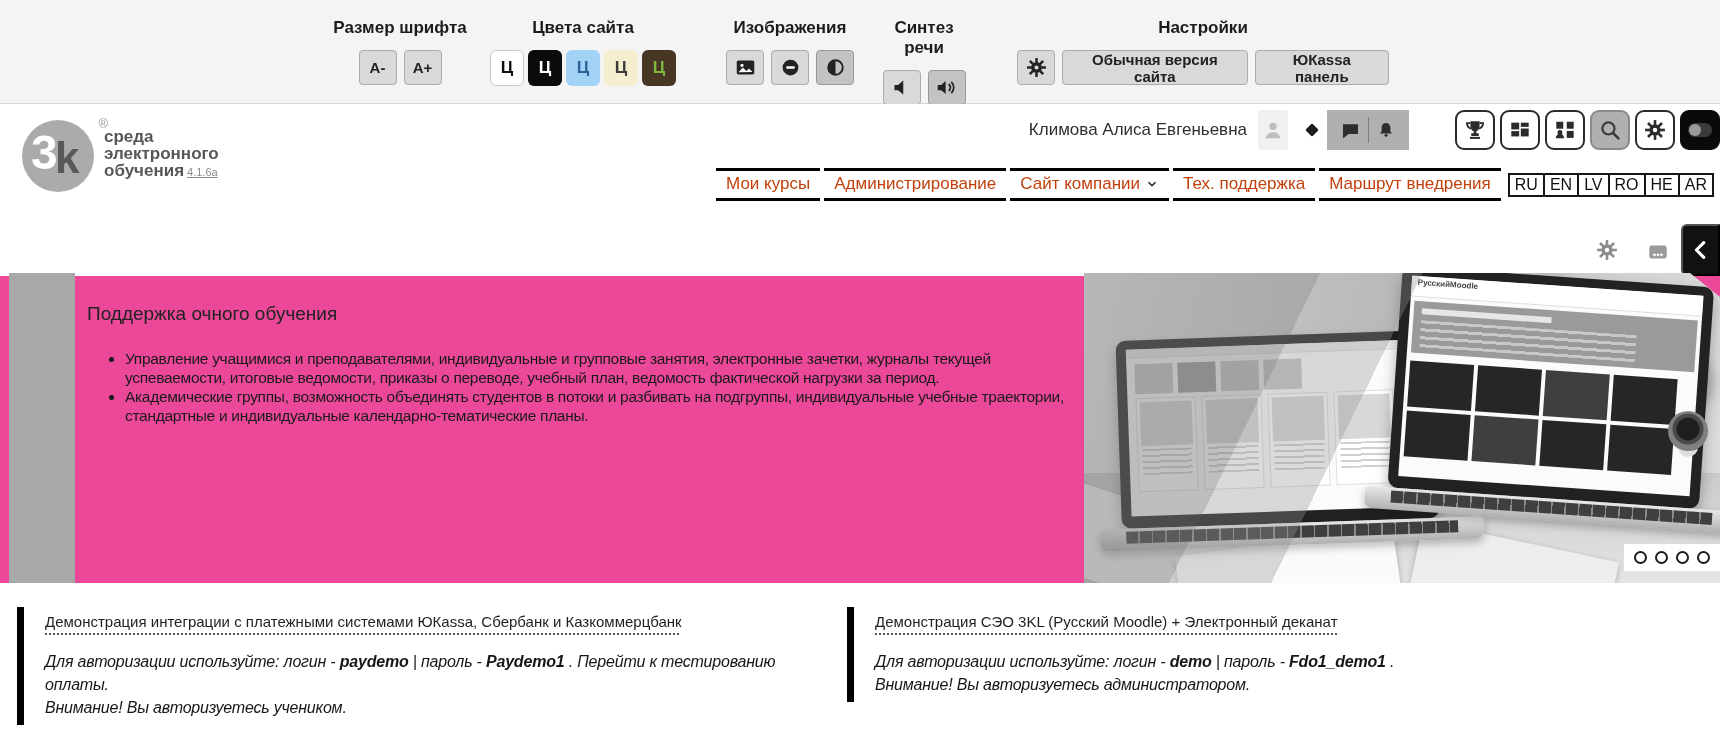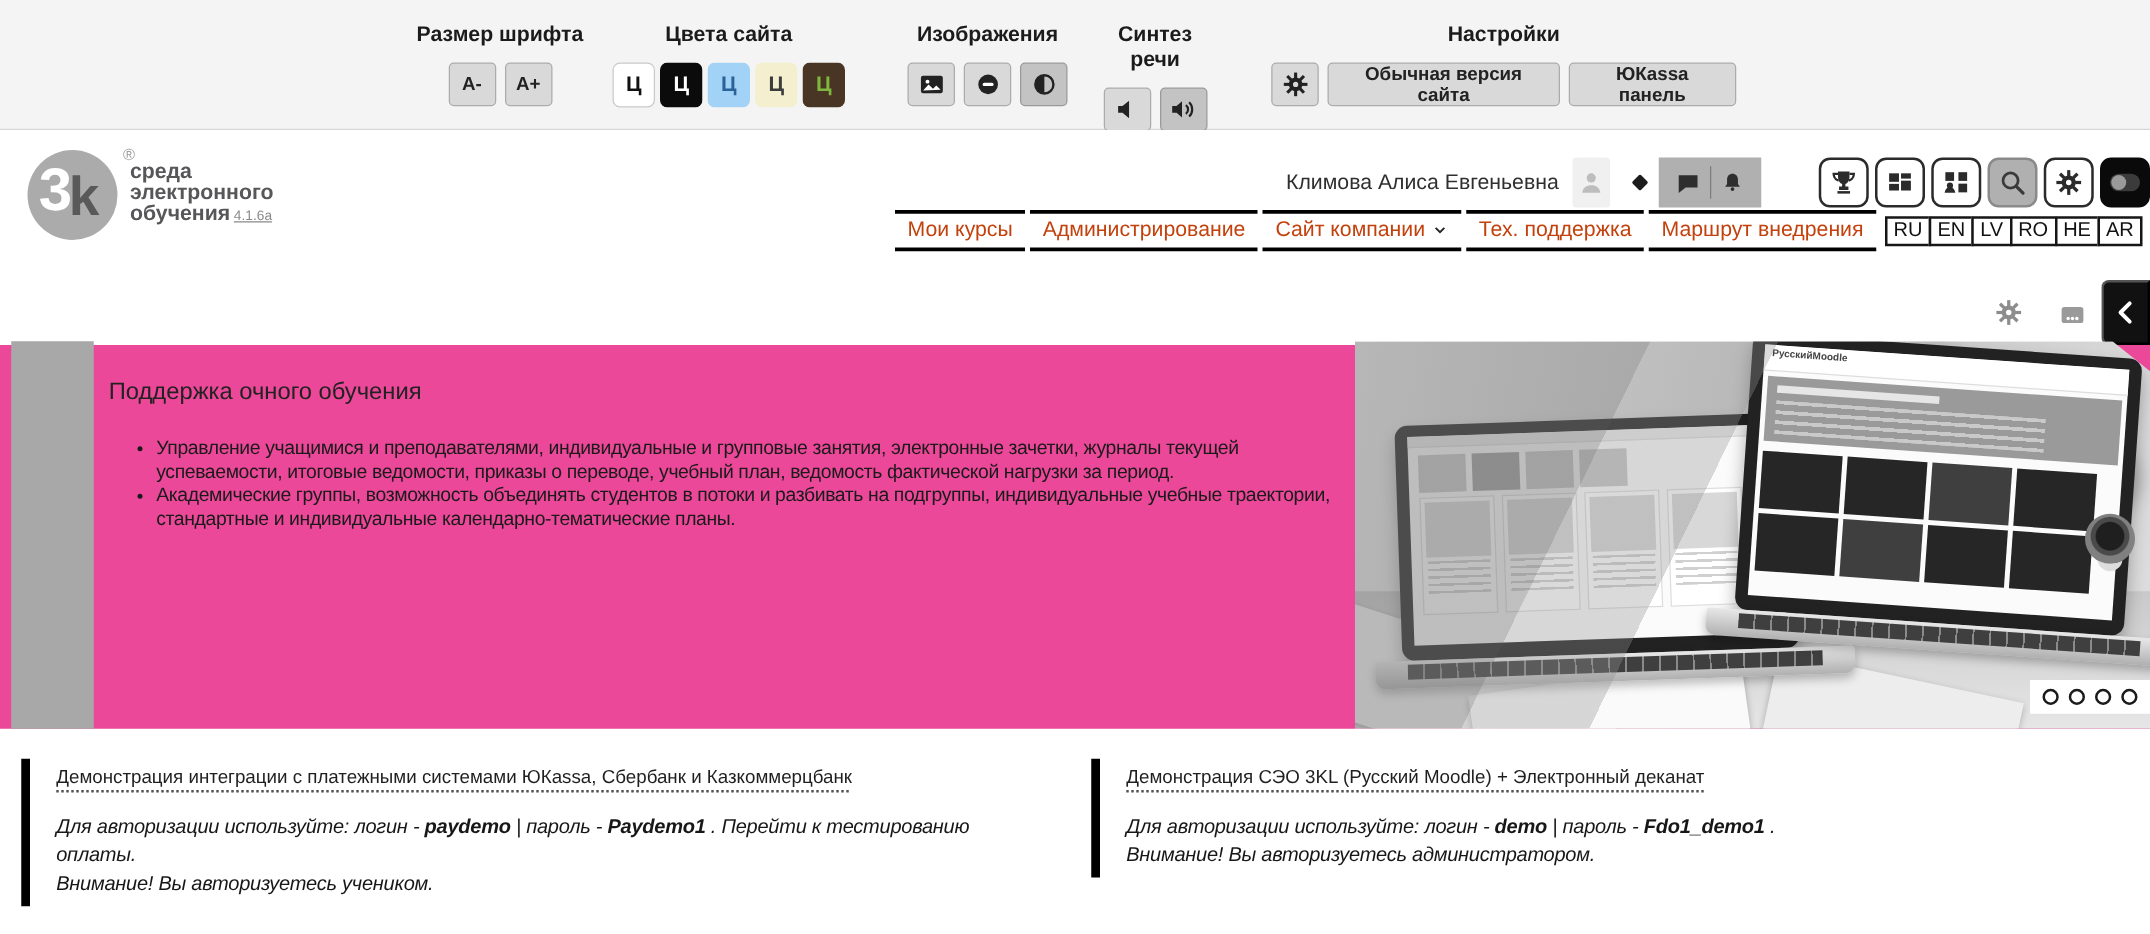--- a/index.html
+++ b/index.html
@@ -29,21 +29,21 @@
 
   
   .site-header{position:relative;height:106px;background:#fff;}
   .logo{position:absolute;left:22px;top:16px;display:flex;align-items:flex-start;cursor:pointer;}
   .logo-circle{position:relative;width:72px;height:72px;border-radius:50%;background:#ababab;flex:0 0 auto;}
   .logo-3{position:absolute;left:9px;top:5px;font-size:48px;font-weight:bold;color:#fff;}
   .logo-k{position:absolute;left:33px;top:13px;font-size:44px;font-weight:bold;color:#595959;}
   .logo-reg{position:absolute;right:-14px;top:-4px;font-size:13px;color:#9a9a9a;}
   .logo-text{margin:8px 0 0 10px;font-size:17px;line-height:17px;font-weight:bold;color:#57575a;}
   .logo-ver{font-size:11px;font-weight:normal;color:#8a8a8a;text-decoration:underline;margin-left:3px;}
-  .user-area{position:absolute;top:22px;right:0;height:40px;display:flex;align-items:center;}
+  .user-area{position:absolute;top:6px;right:0;height:40px;display:flex;align-items:center;}
   .user-name{font-size:17px;color:#2f2f2f;cursor:pointer;}
   .avatar{width:30px;height:40px;margin-left:11px;background:#f0f0f0;border-radius:3px;color:#bdbdbd;display:flex;align-items:center;justify-content:center;cursor:pointer;}
   .diamond{margin-left:13px;color:#1c1c1c;cursor:pointer;}
   .msg-box{margin-left:4px;width:82px;height:40px;background:#b0b0b0;display:flex;align-items:center;justify-content:center;color:#2e2e2e;cursor:pointer;}
   .msg-box .sep{width:1px;height:26px;background:#7d7d7d;margin:0 8px;}
   .hbtn{width:40px;height:40px;box-sizing:border-box;border:2px solid #2b2b2b;border-radius:9px;background:#fff;display:flex;align-items:center;justify-content:center;color:#2b2b2b;margin-left:5px;cursor:pointer;}
   .hbtn.first{margin-left:46px;}
   .hbtn.active{background:#b0b0b0;border-color:#8a8a8a;color:#3a3a3a;}
   .hbtn.toggle{background:#0a0a0a;border-color:#0a0a0a;}
   .toggle-pill{width:24px;height:14px;border-radius:8px;background:#3b3b3b;position:relative;}
@@ -111,21 +111,21 @@
   .band-overlay{position:absolute;inset:0;background:linear-gradient(116deg,rgba(122,122,122,.48) 0 30%,rgba(146,146,146,.34) 30% 43%,rgba(0,0,0,0) 43%);}
   .coffee{position:absolute;right:12px;top:138px;width:40px;height:40px;border-radius:50%;
     background:radial-gradient(circle at 50% 45%,#1f1f1f 0 11px,#4a4a4a 12px 15px,#808080 16px 19px);box-shadow:0 16px 0 -10px #ddd;}
   .dots-strip{position:absolute;right:0;bottom:12px;width:96px;height:27px;background:#fff;display:flex;align-items:center;justify-content:center;gap:8px;}
   .dot{width:13px;height:13px;border:2px solid #1b1b1b;border-radius:50%;background:#fff;box-sizing:border-box;cursor:pointer;}
 
   
   .demos{display:flex;margin-top:24px;padding-left:17px;align-items:flex-start;}
   .demo-col{border-left:7px solid #000;padding:2px 0 6px 21px;box-sizing:border-box;}
   .demo-col.left{width:790px;}
-  .demo-col.right{width:740px;margin-left:66px;}
+  .demo-col.right{width:740px;margin-left:40px;}
   .demo-title{font-size:15px;line-height:25px;color:#1f1f1f;max-width:660px;margin:0 0 16px;
     text-decoration:underline dotted;text-decoration-thickness:2px;text-underline-offset:6px;text-decoration-color:#555;cursor:pointer;}
   .demo-col.right .demo-title{max-width:700px;}
   .demo-body{font-size:16px;line-height:23px;letter-spacing:-0.2px;color:#171717;font-style:italic;}
   .demo-body b{font-weight:bold;}
 </style>
 </head>
 <body>
 
 <svg width="0" height="0" style="position:absolute">

